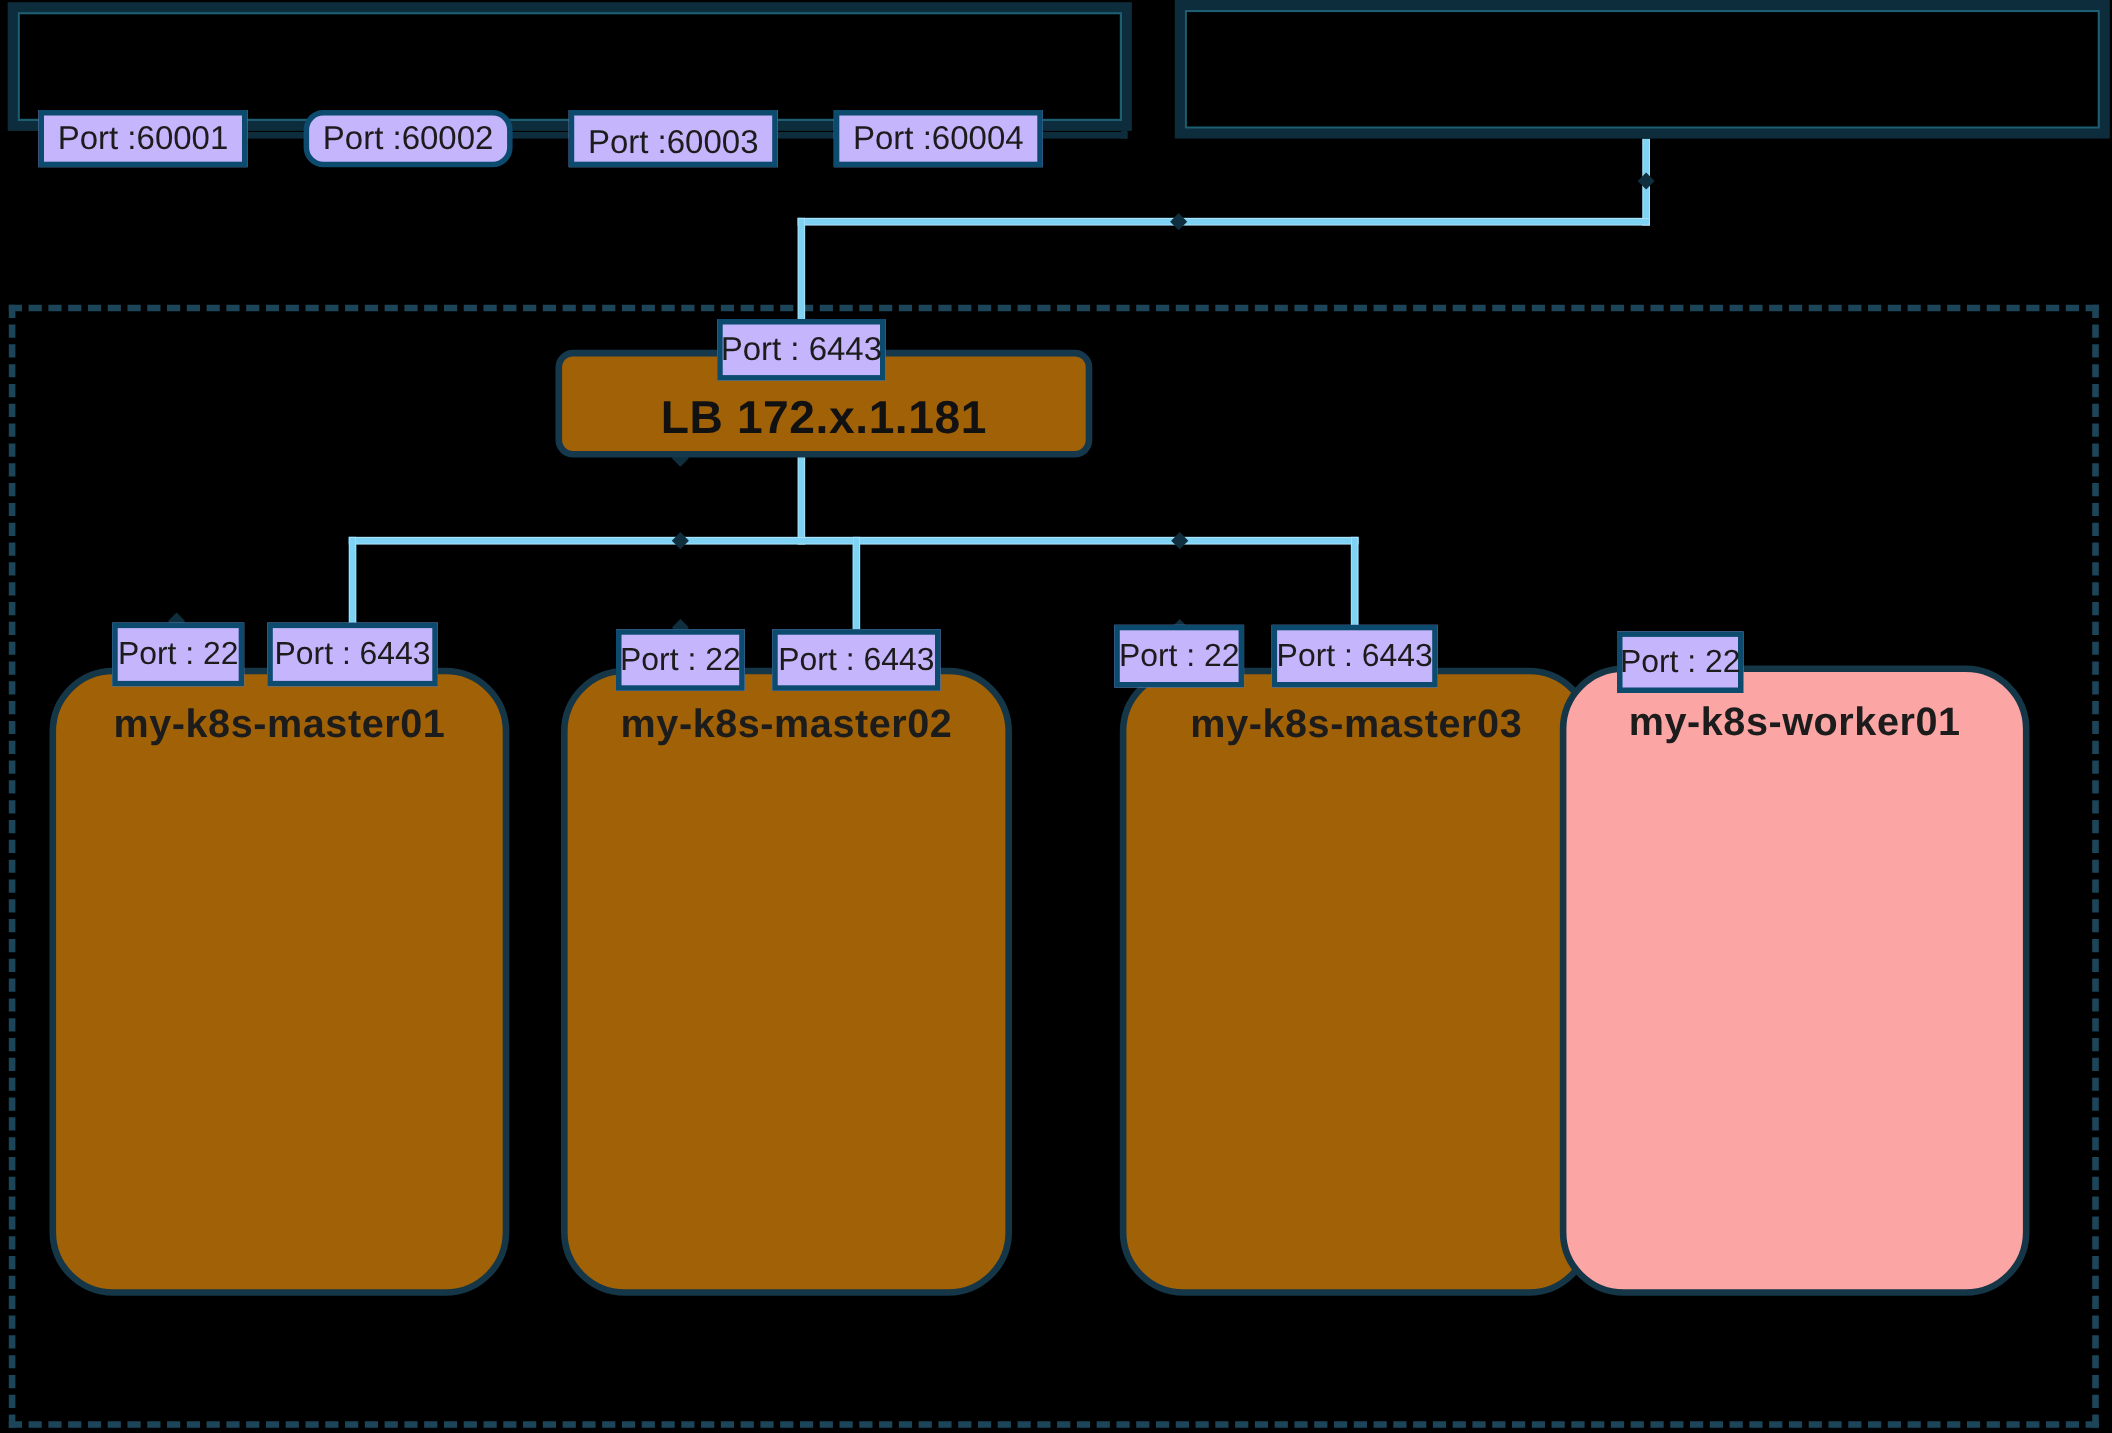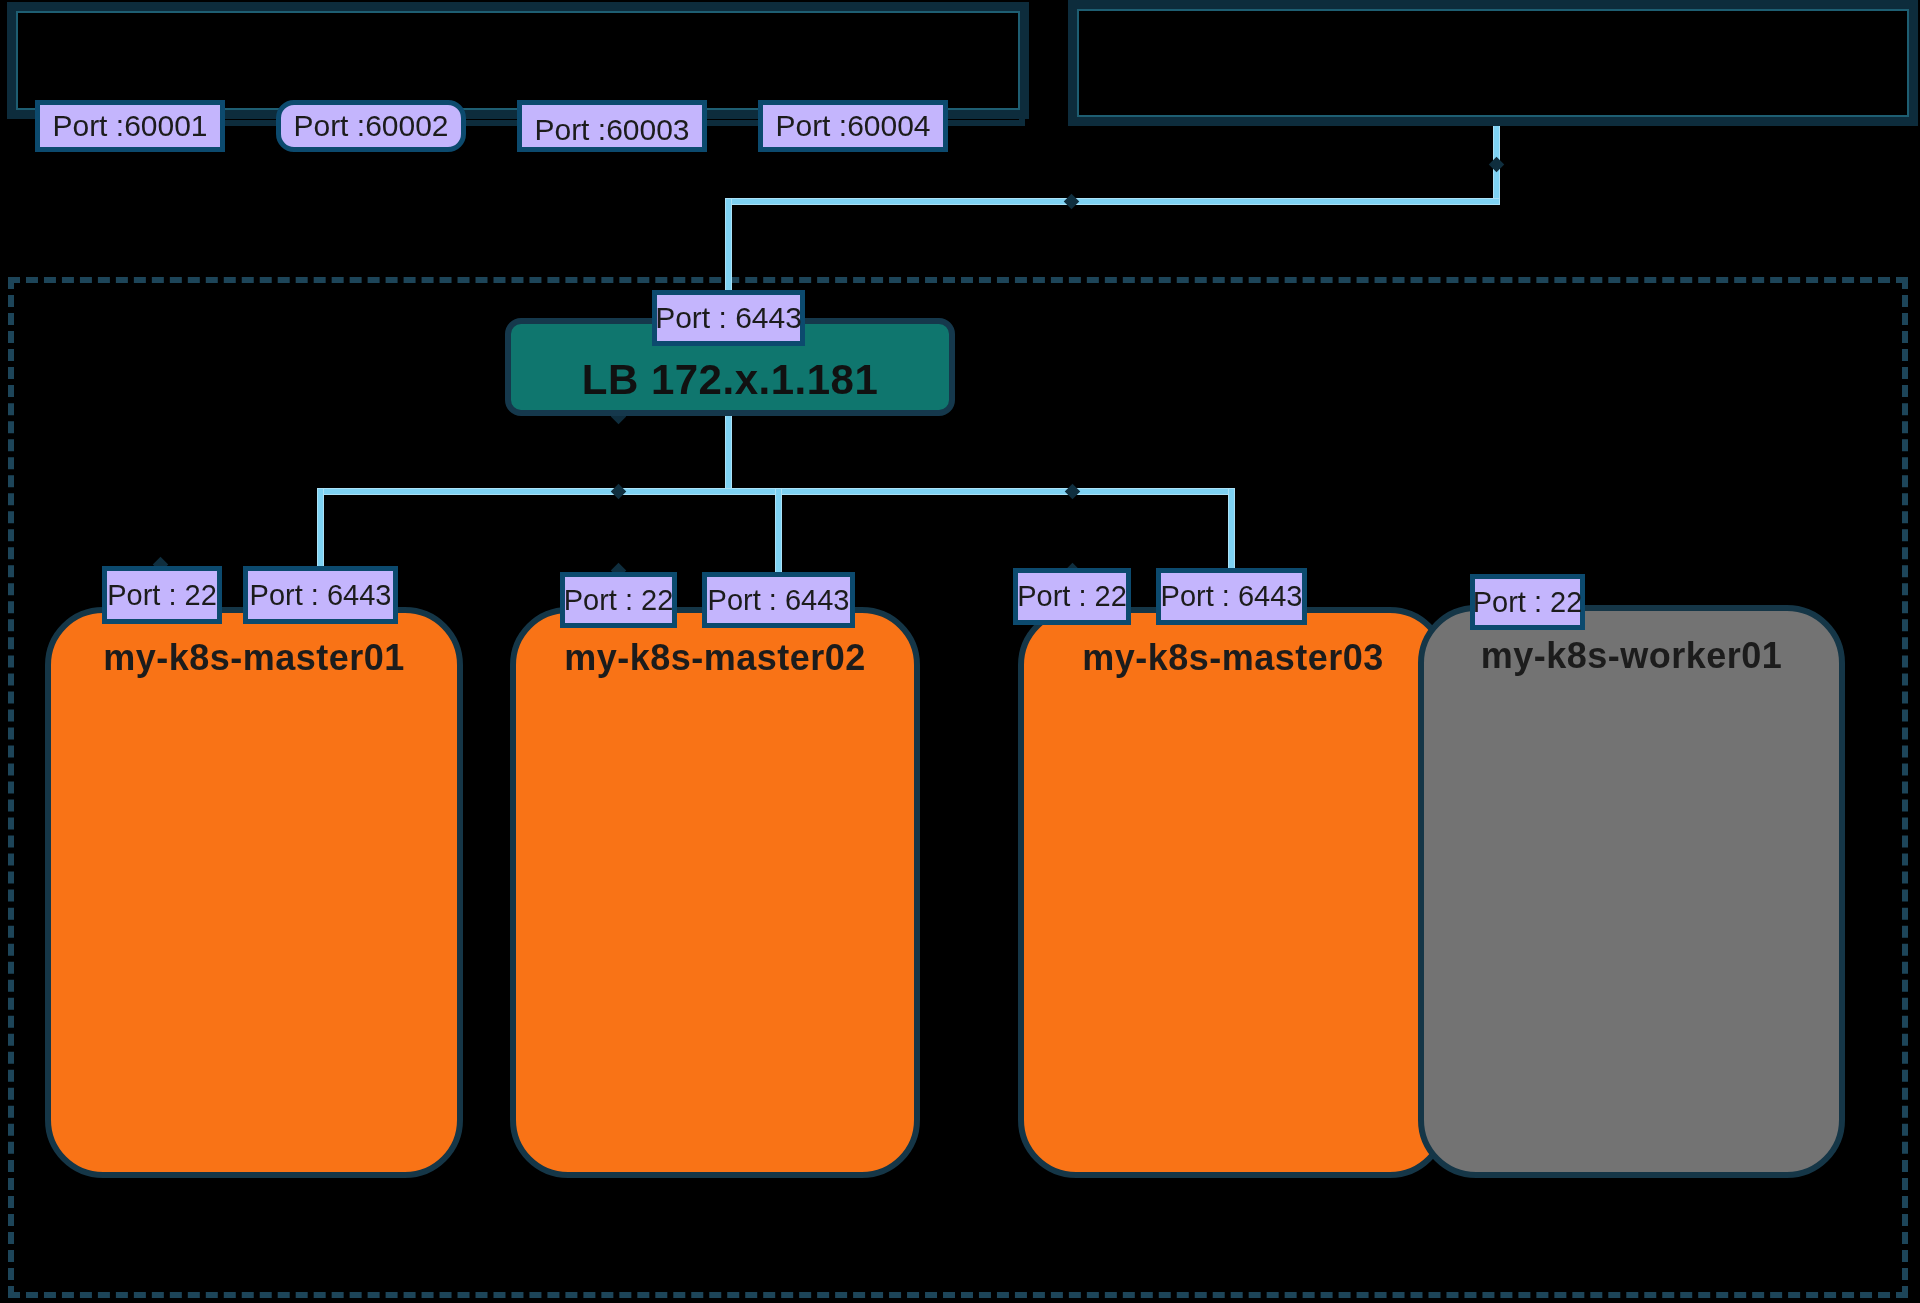--- a/index.html
+++ b/index.html
@@ -25,35 +25,35 @@
   .darkline{position:absolute;background:#0d2c3c;z-index:1;}
   
   .tick{position:absolute;width:11px;height:11px;background:#0f2e3e;transform:rotate(45deg);z-index:4;}
   
   .dashed{
     position:absolute;left:8px;top:277px;width:1900px;height:1021px;
     border:6px dashed #1d4559;box-sizing:border-box;z-index:1;
   }
   
   .lbbox{
-    position:absolute;left:505px;top:318px;width:450px;height:98px;
-    background:#0f766e;border:6px solid #15384c;border-radius:16px;box-sizing:border-box;
+    position:absolute;left:505px;top:318px;width:488px;height:98px;
+    background:#a16207;border:6px solid #15384c;border-radius:16px;box-sizing:border-box;
     display:flex;align-items:center;justify-content:center;z-index:5;
   }
   .lbbox .title{font-size:42px;font-weight:bold;color:#111;letter-spacing:.5px;padding-top:26px;}
   
   .node{
     position:absolute;top:607px;height:571px;border:6px solid #153647;border-radius:58px;
     box-sizing:border-box;z-index:3;text-align:center;
   }
   .node .nlabel{
     margin-top:24px;font-size:36px;font-weight:bold;color:#1c1c1c;letter-spacing:.5px;
   }
-  .peach{background:#f97316;}
-  .green{background:#737373;}
+  .peach{background:#a16207;}
+  .green{background:#fca5a5;}
 </style>
 </head>
 <body>
 
 <div id="canvas">
 
   <div class="dashed"></div>
 
   <div class="darkbox" style="left:7px;top:2px;width:1022px;height:117px;"></div>
   <div class="darkbox" style="left:1068px;top:0px;width:850px;height:126px;"></div>

